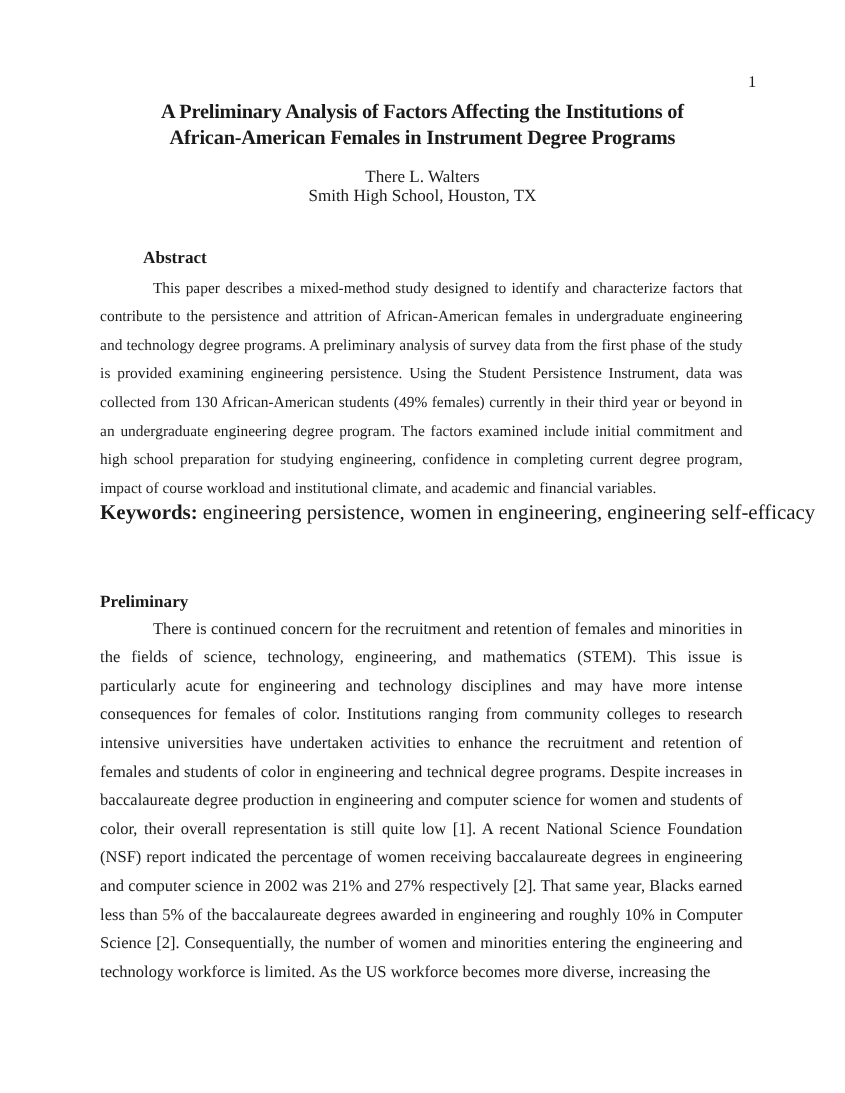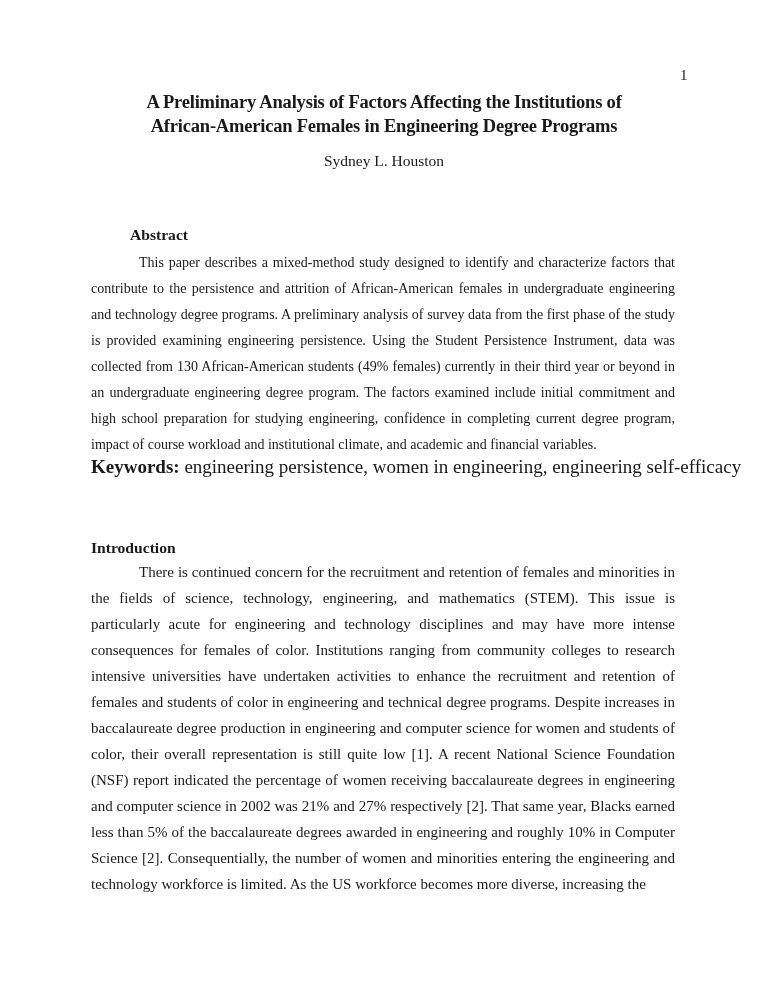--- a/index.html
+++ b/index.html
@@ -20,32 +20,33 @@
   .intro-heading { position: absolute; top: 539px; left: 91px; }
   .intro-body { position: absolute; top: 559px; left: 91px; width: 584px; font-size: 15px; }
 </style>
 </head>
 <body>
 
 <div class="page-number">1</div>
 
 <div class="title">
   <div>A Preliminary Analysis of Factors Affecting the Institutions of</div>
-  <div>African-American Females in Engineering Degree Programs</div>
+  <div>African-American Females in Instrument Degree Programs</div>
 </div>
 
 <div class="author-block">
-  <div>Sydney L. Houston</div>
+  <div>There L. Walters</div>
+  <div>Smith High School, Houston, TX</div>
 </div>
 
 <div class="heading abstract-heading">Abstract</div>
 <div class="abstract-body">
   <p class="para">This paper describes a mixed-method study designed to identify and characterize factors that contribute to the persistence and attrition of African-American females in undergraduate engineering and technology degree programs. A preliminary analysis of survey data from the first phase of the study is provided examining engineering persistence. Using the Student Persistence Instrument, data was collected from 130 African-American students (49% females) currently in their third year or beyond in an undergraduate engineering degree program. The factors examined include initial commitment and high school preparation for studying engineering, confidence in completing current degree program, impact of course workload and institutional climate, and academic and financial variables.</p>
 </div>
 
 <div class="keywords">
   <b>Keywords:</b><span> engineering persistence, women in engineering, engineering self-efficacy</span>
 </div>
 
-<div class="heading intro-heading">Introduction</div>
+<div class="heading intro-heading">Preliminary</div>
 <div class="intro-body">
   <p class="para">There is continued concern for the recruitment and retention of females and minorities in the fields of science, technology, engineering, and mathematics (STEM). This issue is particularly acute for engineering and technology disciplines and may have more intense consequences for females of color. Institutions ranging from community colleges to research intensive universities have undertaken activities to enhance the recruitment and retention of females and students of color in engineering and technical degree programs. Despite increases in baccalaureate degree production in engineering and computer science for women and students of color, their overall representation is still quite low [1]. A recent National Science Foundation (NSF) report indicated the percentage of women receiving baccalaureate degrees in engineering and computer science in 2002 was 21% and 27% respectively [2]. That same year, Blacks earned less than 5% of the baccalaureate degrees awarded in engineering and roughly 10% in Computer Science [2]. Consequentially, the number of women and minorities entering the engineering and technology workforce is limited. As the US workforce becomes more diverse, increasing the</p>
 </div>
 
 </body></html>

